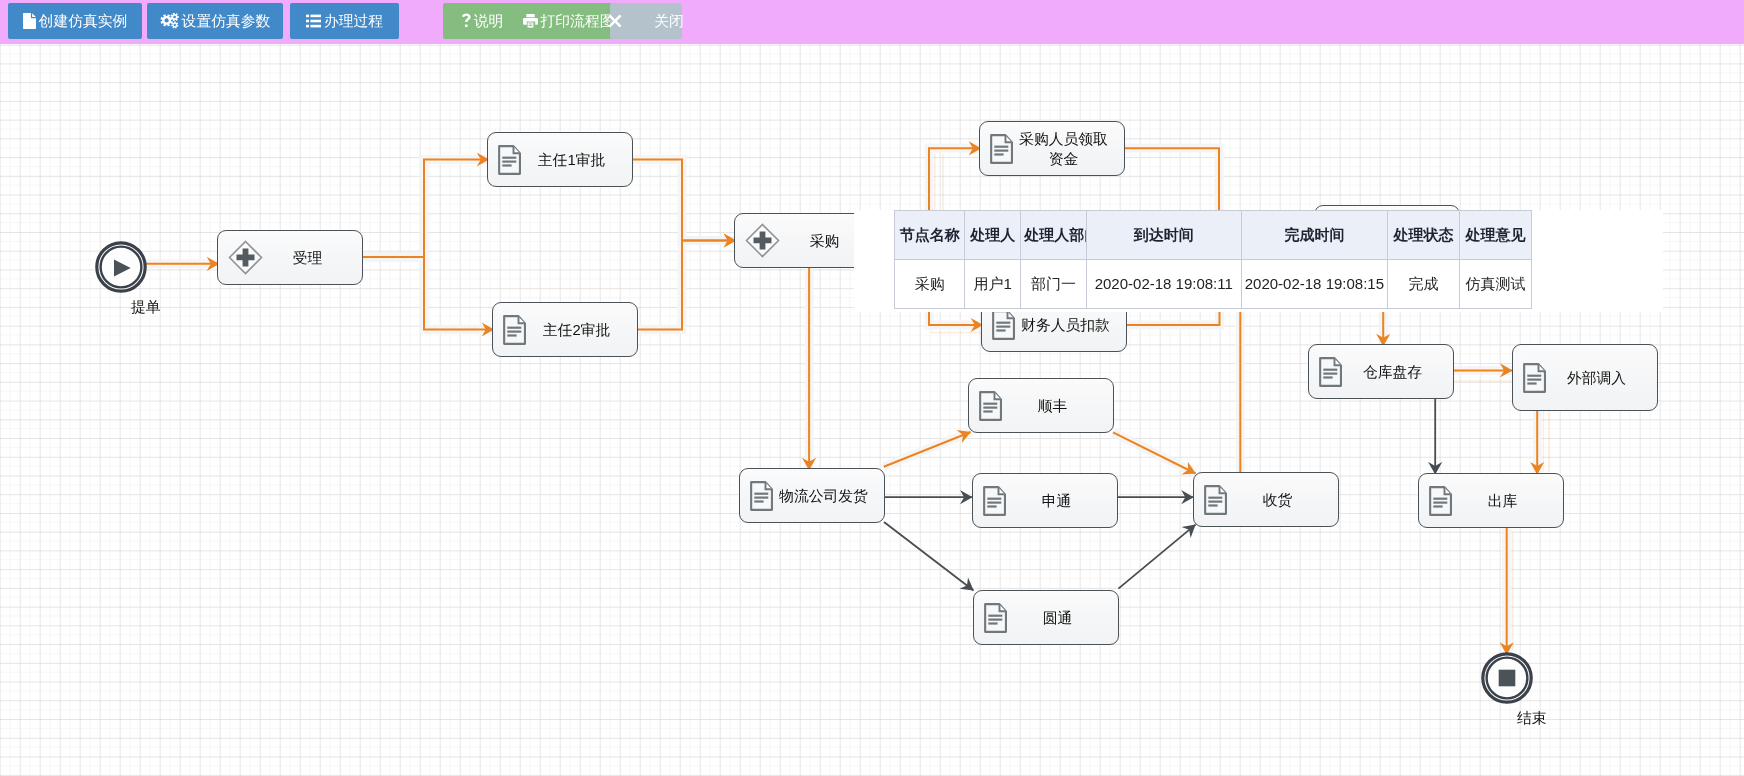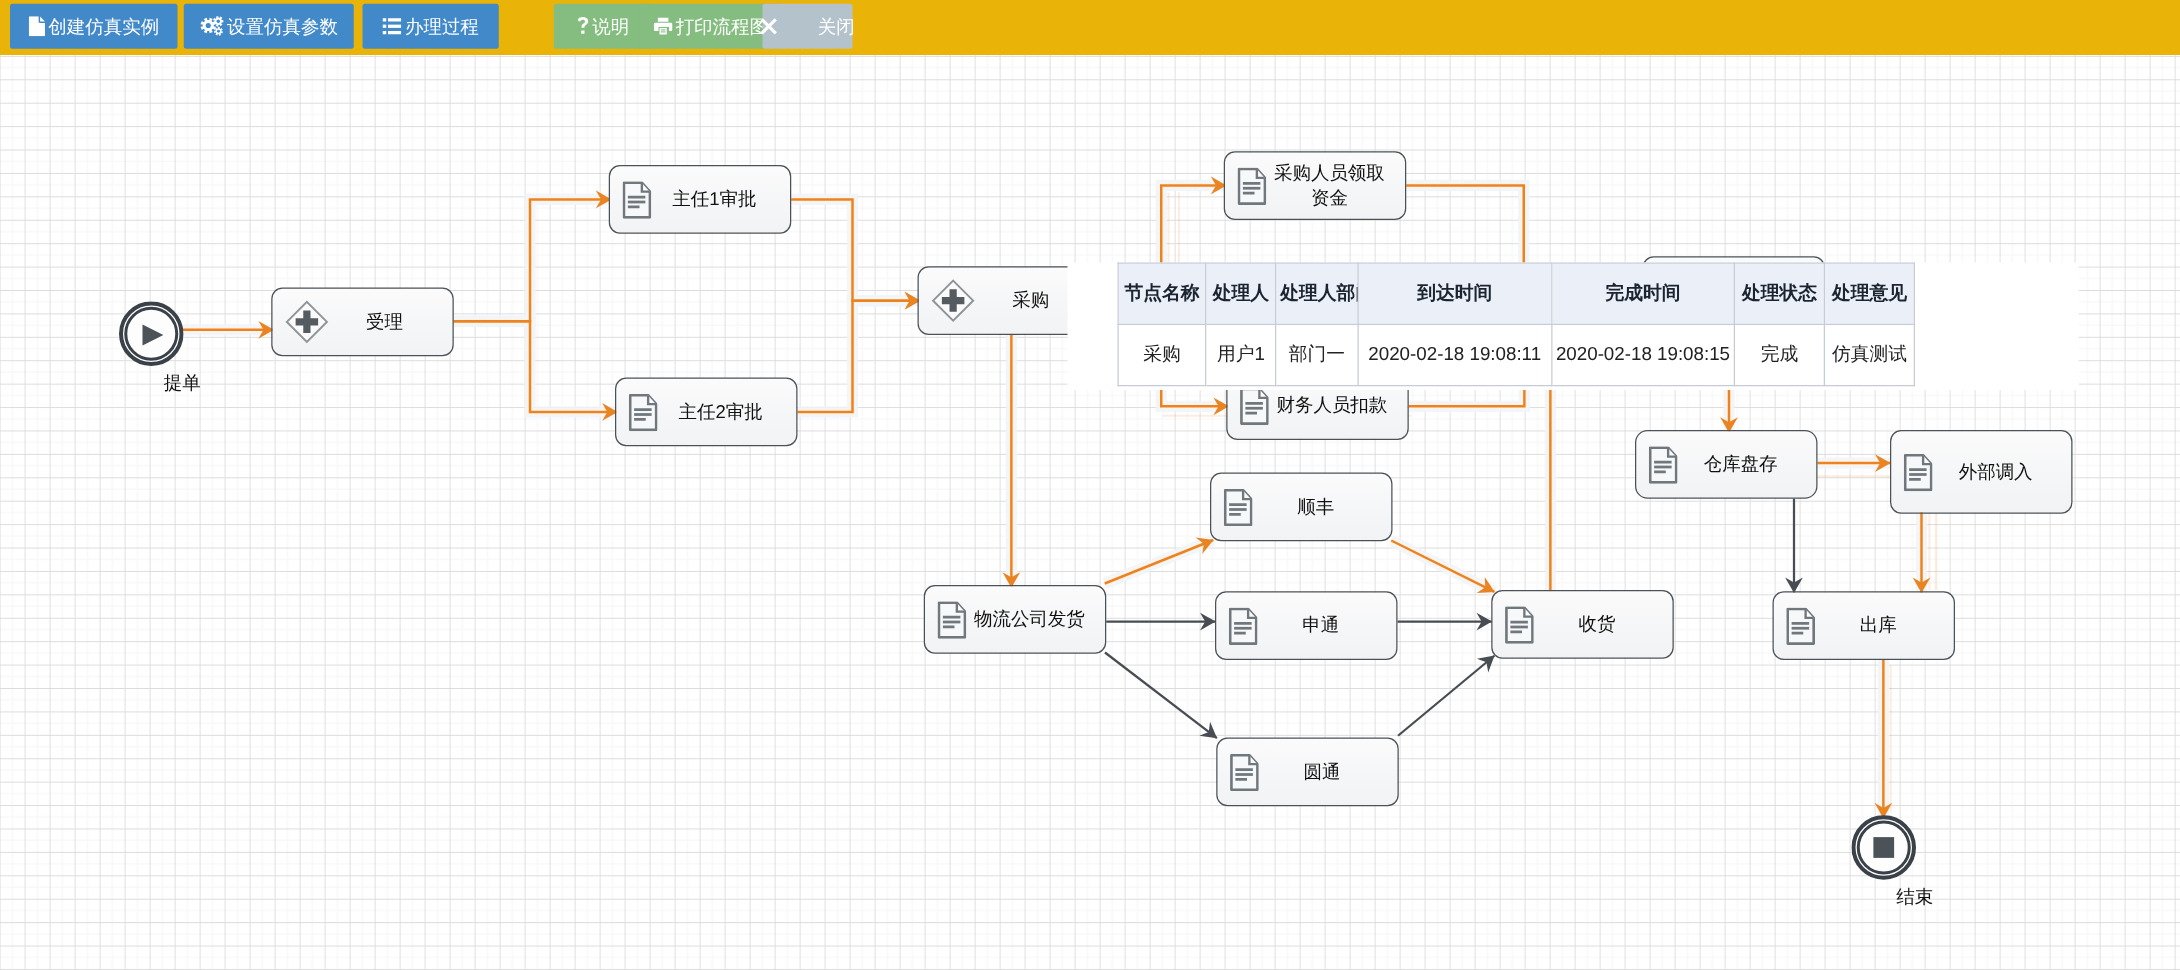--- a/index.html
+++ b/index.html
@@ -2,21 +2,21 @@
 <html><head>
 <meta charset="utf-8">
 <title>流程仿真</title>
 <style>
   html,body{margin:0;padding:0;}
   body{width:1744px;height:776px;overflow:hidden;background:#ffffff;
        font-family:"Liberation Sans",sans-serif;}
   #app{position:relative;width:1744px;height:776px;}
 
   
-  #toolbar{position:absolute;left:0;top:0;width:1744px;height:44px;z-index:40;background:#eab308;}
+  #toolbar{position:absolute;left:0;top:0;width:1744px;height:44px;z-index:40;background:#f0abfc;}
   .tb-btn{position:absolute;top:3px;height:36px;display:flex;align-items:center;
           justify-content:center;border-radius:2px;color:#fff;font-size:14.8px;
           box-sizing:border-box;cursor:pointer;white-space:nowrap;}
   .tb-btn .ico{display:inline-block;margin-right:3px;flex:0 0 auto;line-height:0;}
   .tb-blue{background:#4189c9;}
   .tb-green{background:#85bd80;margin-left:38px;}
   .tb-grey{background:#b4c2cb;gap:29px;}
 
   
   #canvas{position:absolute;left:0;top:44px;width:1744px;height:732px;overflow:hidden;
@@ -313,21 +313,21 @@
             <rect x="4.3" y="11.6" width="14" height="2.2" fill="#70787d"></rect>
             <rect x="4.3" y="15.5" width="14" height="2.2" fill="#70787d"></rect>
             <rect x="4.3" y="19.4" width="9.3" height="2.2" fill="#70787d"></rect>
           </svg></span>
         <span class="ntext">收货</span>
       </div>
       <div class="node" style="left: 1314px; top: 161px; width: 146px; height: 55px;">
         <span class="nico"></span>
         <span class="ntext"></span>
       </div>
-      <div class="node" style="left: 1308px; top: 300px; width: 146px; height: 55px; border-radius: 10px;">
+      <div class="node" style="left: 1308px; top: 300px; width: 146px; height: 55px;">
         <span class="nico"><svg width="23" height="30" viewBox="0 0 23 30">
             <path d="M1.15 1.15h14.3l6.5 7.2v20.5H1.15z" fill="#f7f8f9" stroke="#70787d" stroke-width="2.1" stroke-linejoin="round"></path>
             <path d="M15.5 1.4 V8.3 H21.8" fill="#fbfbfc" stroke="#70787d" stroke-width="1.9" stroke-linejoin="miter"></path>
             <rect x="4.3" y="11.6" width="14" height="2.2" fill="#70787d"></rect>
             <rect x="4.3" y="15.5" width="14" height="2.2" fill="#70787d"></rect>
             <rect x="4.3" y="19.4" width="9.3" height="2.2" fill="#70787d"></rect>
           </svg></span>
         <span class="ntext">仓库盘存</span>
       </div>
       <div class="node" style="left: 1512px; top: 300px; width: 146px; height: 67px;">

